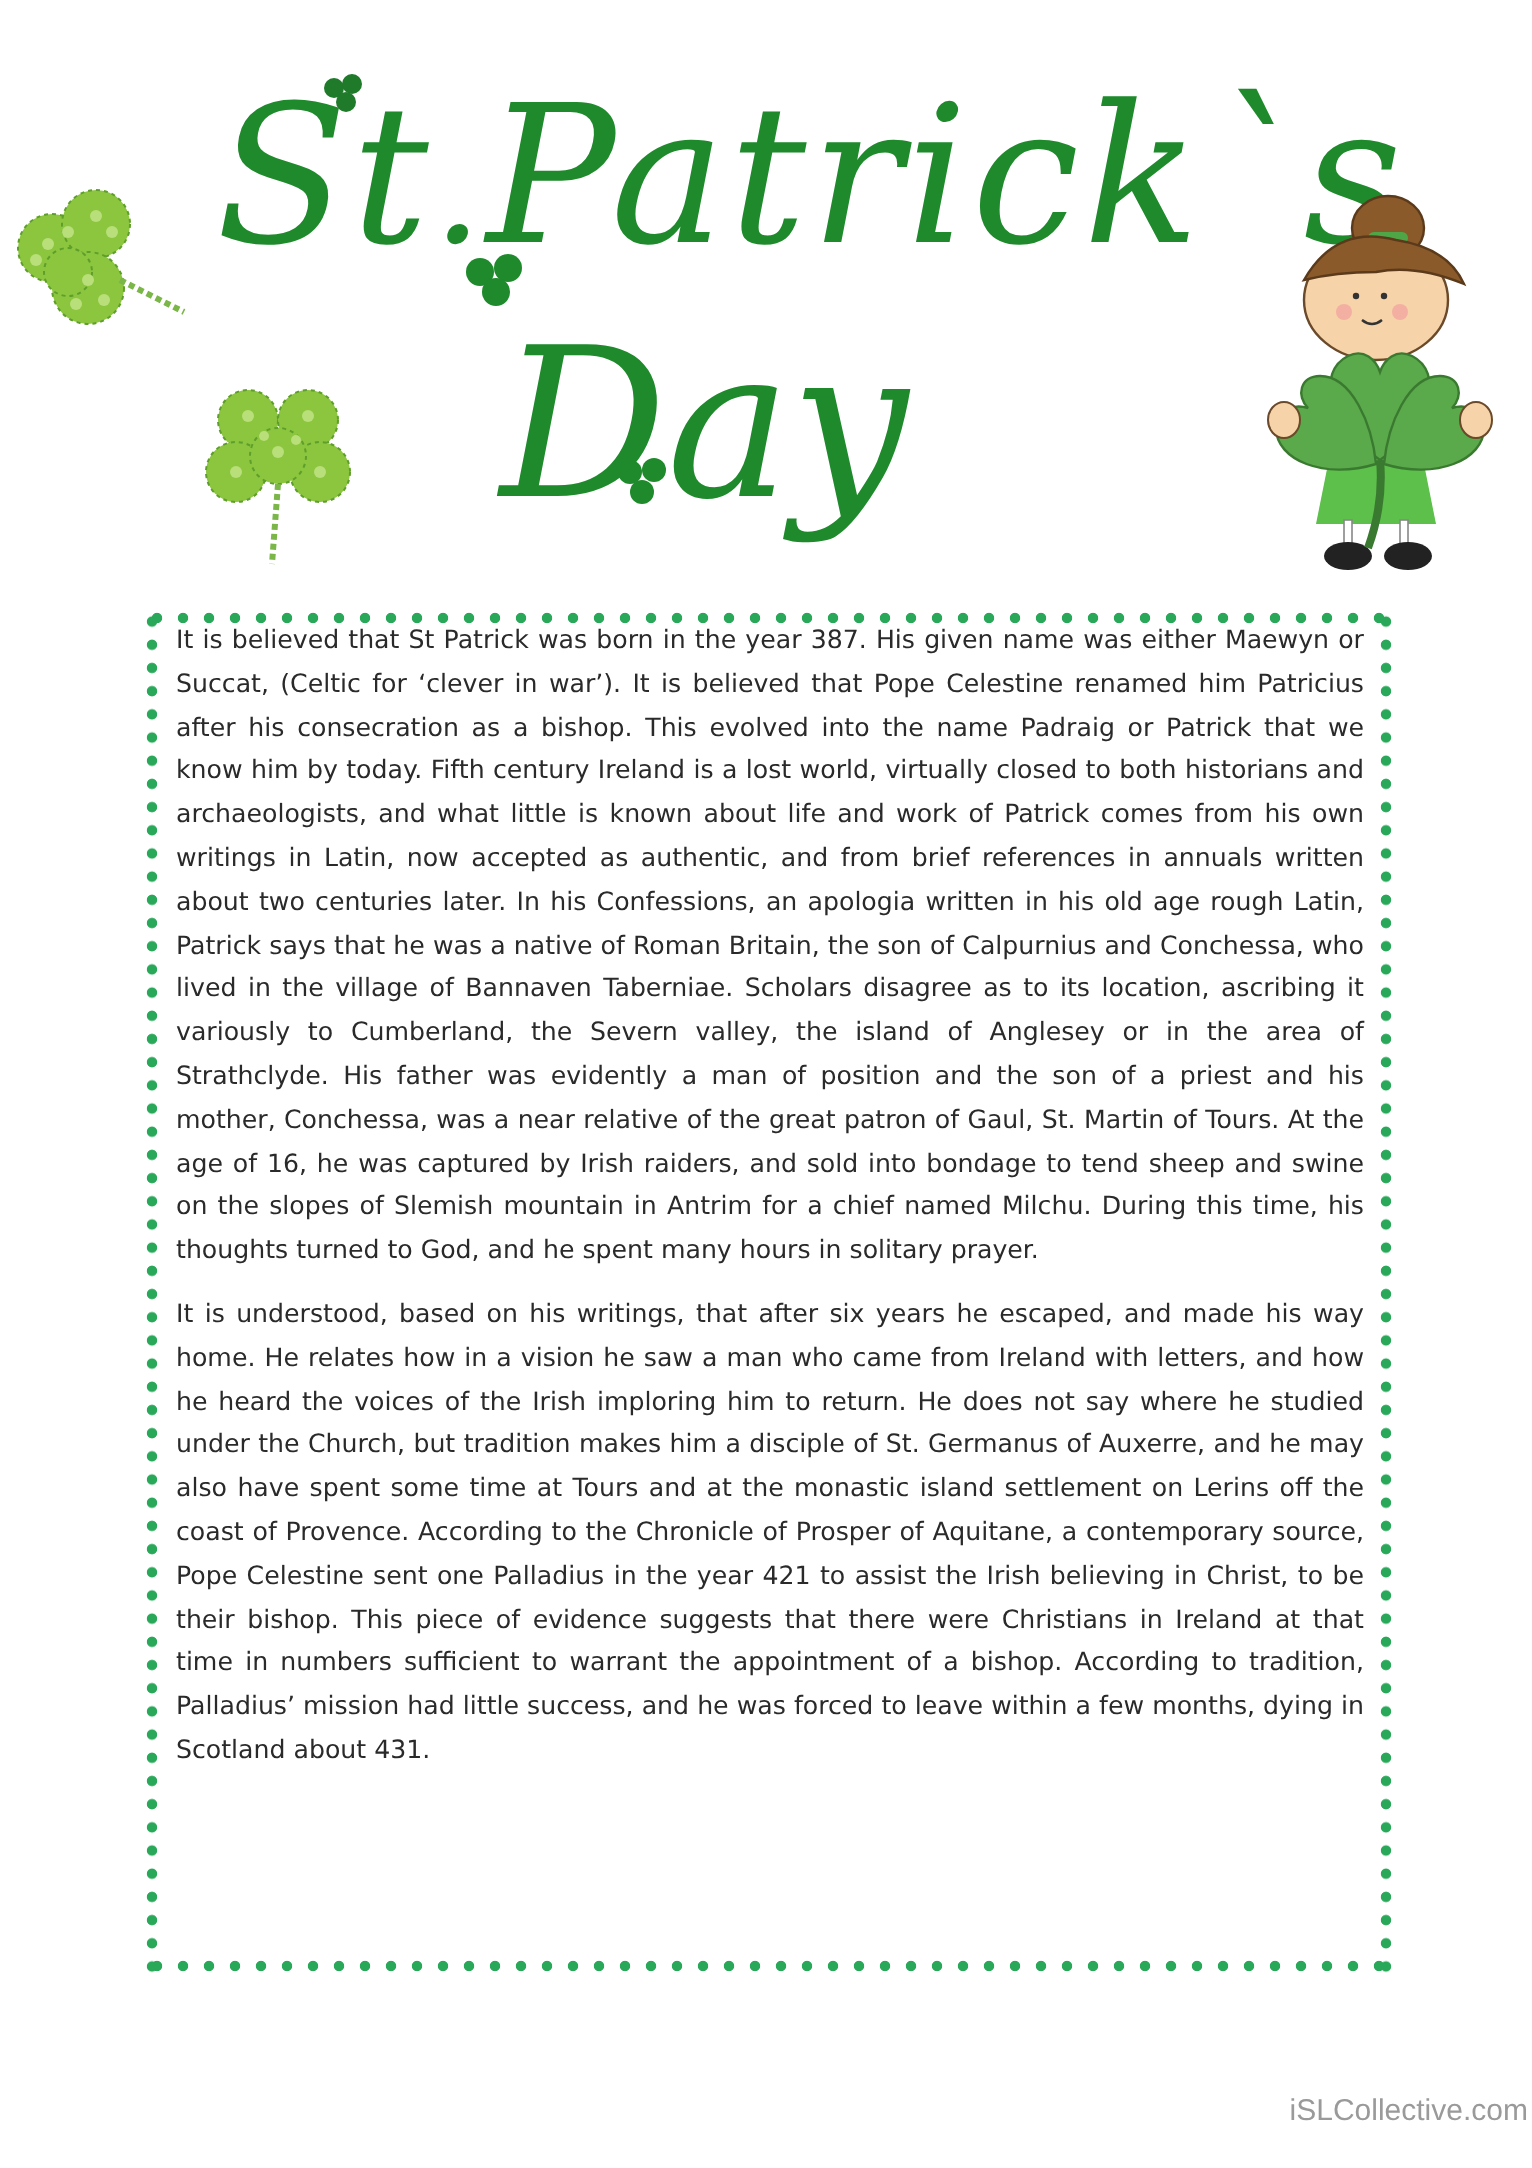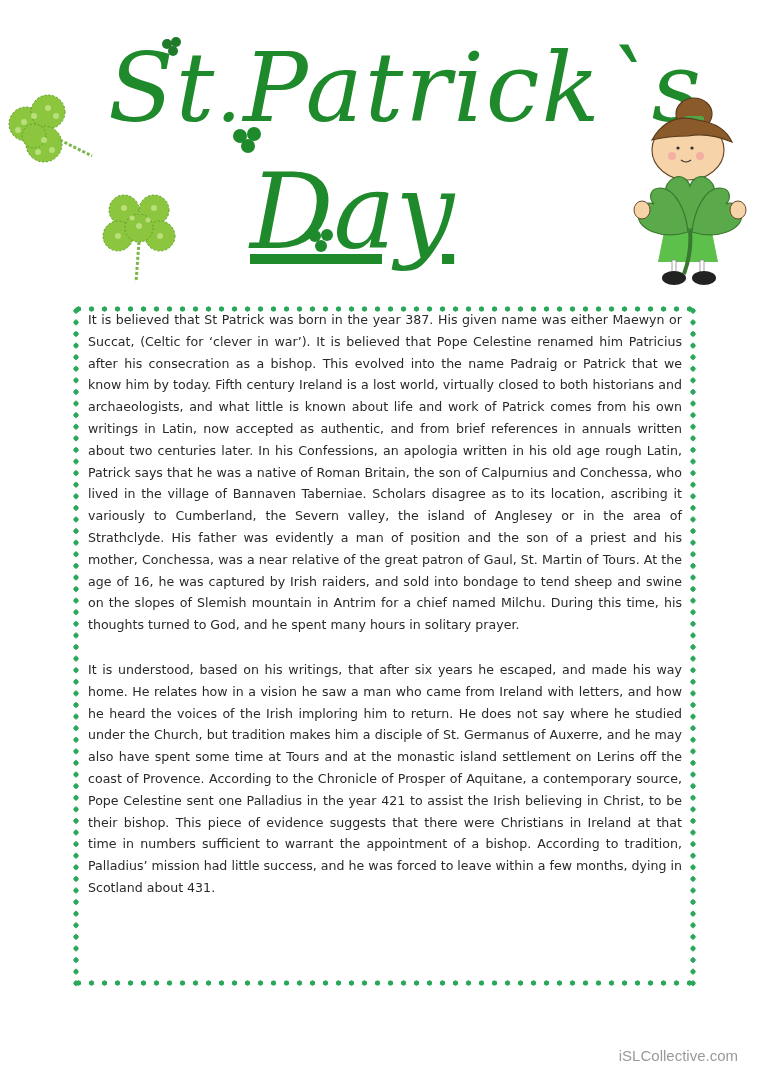--- a/index.html
+++ b/index.html
@@ -1,37 +1,37 @@
 <!DOCTYPE html>
 <html><head>
 <meta charset="utf-8">
 <style>
   html, body { margin:0; padding:0; background:#ffffff; }
   body { width:766px; height:1084px; position:relative; overflow:hidden; font-family:"DejaVu Sans", sans-serif; }
   .header { position:absolute; left:0; top:0; width:692px; height:290px; }
   .title-line1 { position:absolute; left:108px; top:40px; font-family:"DejaVu Serif", serif; font-size:96px; color:#1f8a2c; font-style:italic; letter-spacing:2px; line-height:1; white-space:nowrap; }
   .title-line1 .small { font-size:78px; }
-  .title-line2 { position:absolute; left:250px; top:160px; font-family:"DejaVu Serif", serif; font-size:104px; color:#1f8a2c; font-style:italic; line-height:1; white-space:nowrap;text-decoration:underline; }
+  .title-line2 { position:absolute; left:250px; top:160px; font-family:"DejaVu Serif", serif; font-size:104px; color:#1f8a2c; font-style:italic; line-height:1; white-space:nowrap; }
   .deco { position:absolute; }
   .content-box {
     position:absolute; left:72px; top:305px; width:625px; height:682px;
     box-sizing:border-box;
     background-image:
       radial-gradient(circle, #2aa85a 2.4px, transparent 2.8px),
       radial-gradient(circle, #2aa85a 2.4px, transparent 2.8px),
       radial-gradient(circle, #2aa85a 2.4px, transparent 2.8px),
       radial-gradient(circle, #2aa85a 2.4px, transparent 2.8px);
     background-size: 13px 8px, 13px 8px, 8px 11.6px, 8px 11.6px;
     background-position: 0 0, 0 100%, 0 0, 100% 0;
     background-repeat: repeat-x, repeat-x, repeat-y, repeat-y;
   }
   .content-inner { position:absolute; left:16px; right:15px; top:4px; }
   .para { margin:0; font-family:"DejaVu Sans", sans-serif; font-size:12.6px; line-height:21.8px; color:#2a2a2a; text-align:justify; }
-  .para + .para { margin-top:23px; }
-  .watermark { position:absolute; right:28px; bottom:20px; font-family:"Liberation Sans", sans-serif; font-size:15px; color:#9a9a9a; }
+  .para + .para { margin-top:10px; }
+  .watermark { position:absolute; right:2px; bottom:20px; font-family:"Liberation Sans", sans-serif; font-size:15px; color:#9a9a9a; }
 </style>
 </head>
 <body>
 
 <div class="header">
 
   <svg class="deco" style="left:4px; top:94px;" width="92" height="80" viewBox="0 0 92 80">
     <g fill="#8cc63f" stroke="#5e9e2a" stroke-width="1" stroke-dasharray="2 2">
       <circle cx="22" cy="30" r="17"></circle>
       <circle cx="44" cy="18" r="17"></circle>

